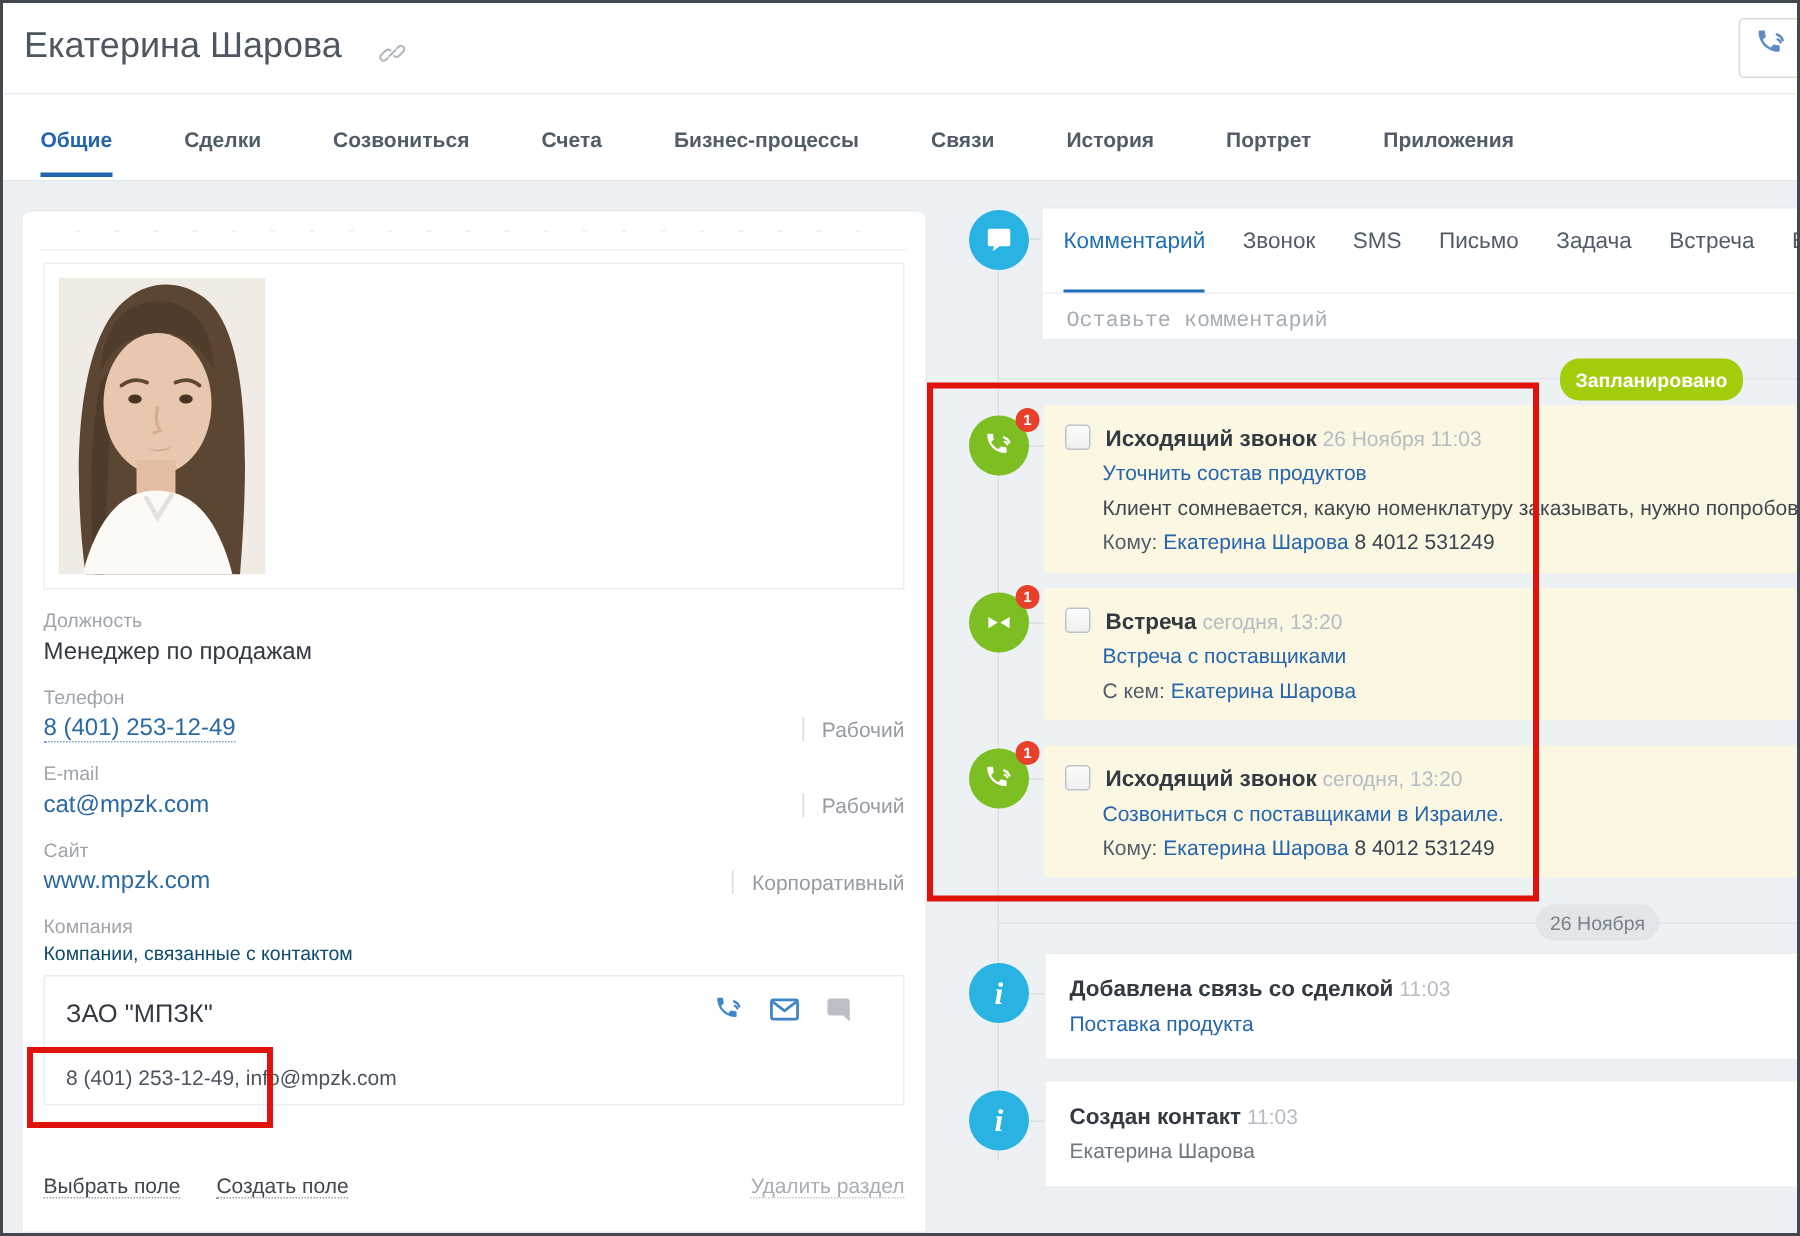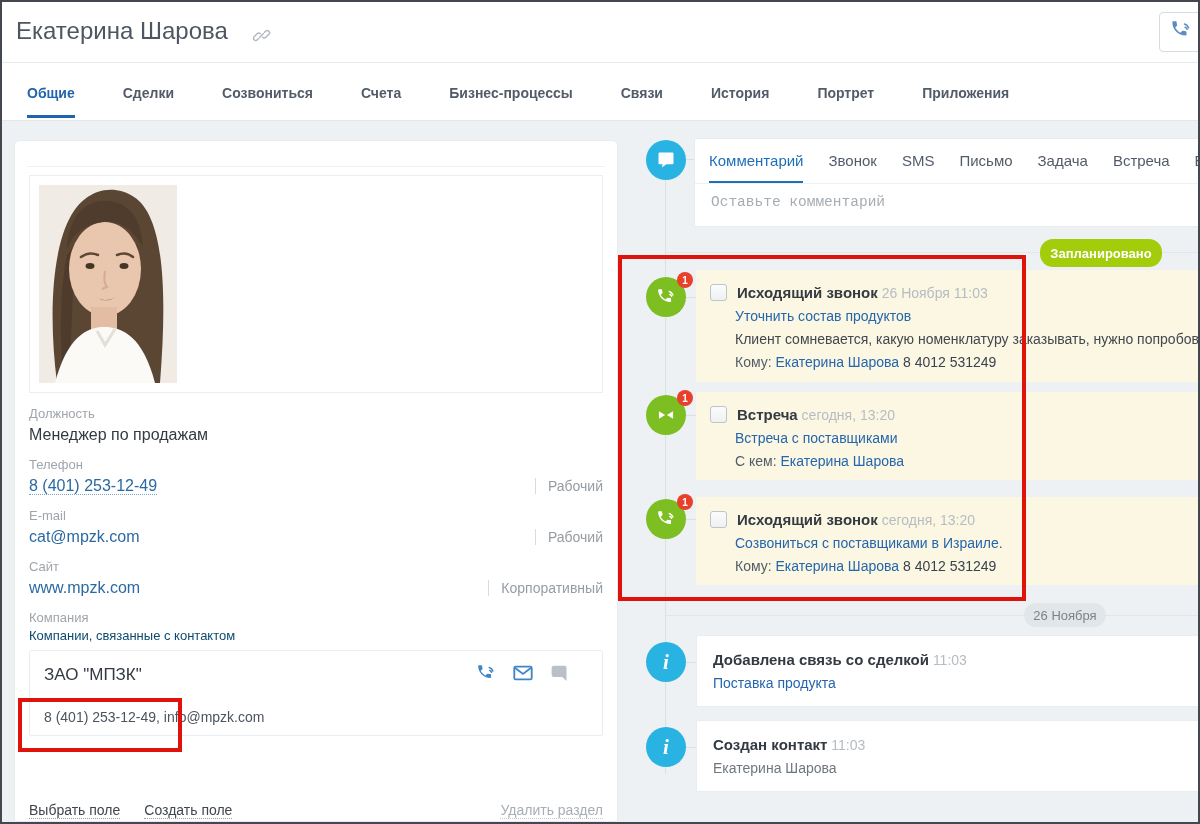--- a/index.html
+++ b/index.html
@@ -33,37 +33,37 @@
   .f-tag{position:absolute;right:0;top:1px;font-size:14px;color:#959ca3;padding-left:12px;border-left:1px solid #d8dcdf;}
   .f-sub{font-size:13px;color:#0c4a6e;margin-top:3px;}
   .company-box{margin-top:7px;border:1px solid #e9edf0;border-radius:2px;padding:11px 14px 10px 14px;}
   .company-top{display:flex;align-items:center;}
   .company-name{font-size:17px;color:#333a42;cursor:pointer;}
   .company-icons{margin-left:auto;display:flex;gap:15px;align-items:center;margin-right:18px;}
   .ci-blue{color:#3f86c9;}
   .ci-gray{color:#bac0c6;}
   .company-type{font-size:13px;color:#a2a8ae;margin-top:9px;}
   .company-contacts{font-size:14px;color:#4b545e;margin-top:21px;}
-  .card-footer{position:absolute;left:14px;right:14px;bottom:2px;display:flex;gap:24px;font-size:14px;}
+  .card-footer{position:absolute;left:14px;right:14px;bottom:22px;display:flex;gap:24px;font-size:14px;}
   .foot-link{color:#40464d;border-bottom:1px dotted #9aa0a6;cursor:pointer;}
   .foot-del{margin-left:auto;color:#a8aeb4;border-bottom:1px dotted #c3c8cd;cursor:pointer;}
 
   
   .timeline{position:absolute;left:628px;top:120px;width:572px;height:700px;}
   .tl-vline{position:absolute;left:35px;top:38px;height:614px;width:1px;background:#dbe0e4;}
   .tl-conn{position:absolute;width:10px;height:1px;background:#dbe0e4;}
   .tl-icon{position:absolute;width:40px;height:40px;border-radius:50%;display:flex;align-items:center;justify-content:center;z-index:6;}
   .ic-blue{background:#29b3e3;color:#fff;}
   .ic-green{background:#7dbe23;color:#fff;}
   .tl-badge{position:absolute;right:-7px;top:-5px;width:16px;height:16px;border-radius:50%;background:#e8402a;color:#fff;font-size:10px;font-weight:700;display:flex;align-items:center;justify-content:center;}
   .i-glyph{font-style:italic;font-family:"Liberation Serif",serif;font-size:21px;font-weight:700;line-height:1;}
 
   .comment-card{position:absolute;left:64px;top:16px;width:520px;height:89px;background:#fff;border:1px solid #e8ecef;border-radius:2px;box-sizing:border-box;z-index:5;}
   .tl-tabs{display:flex;gap:25px;padding:13px 0 0 14px;border-bottom:1px solid #eef1f3;}
-  .ttab{font-size:15px;color:#525c69;cursor:pointer;padding-bottom:12px;white-space:nowrap;}
+  .ttab{font-size:15px;color:#525c69;cursor:pointer;padding-bottom:24px;white-space:nowrap;}
   .ttab.active{color:#1f6fb8;border-bottom:2px solid #1f6fb8;}
   .comment-input{border:0;outline:0;width:420px;margin:9px 0 0 14px;font-size:14.5px;font-family:Liberation Mono, monospace;color:#333;background:transparent;}
   .comment-input::placeholder{color:#a6adb3;}
 
   .sep-line{position:absolute;left:36px;top:130px;width:536px;height:1px;background:#e2e6e9;}
   .planned-badge{position:absolute;left:410px;top:117px;width:122px;height:28px;background:#a3cd0b;border-radius:13px;color:#fff;font-size:13px;font-weight:700;display:flex;align-items:center;justify-content:center;z-index:5;}
 
   .tl-card{position:absolute;left:66px;width:518px;background:#fbf7e2;border-radius:2px;box-sizing:border-box;padding:11px 0 0 14px;overflow:hidden;z-index:5;}
   .tl-card.white{background:#fff;border:1px solid #e9edf0;padding:12px 0 0 16px;}
   .trow{line-height:23px;white-space:nowrap;font-size:14px;color:#424750;}

